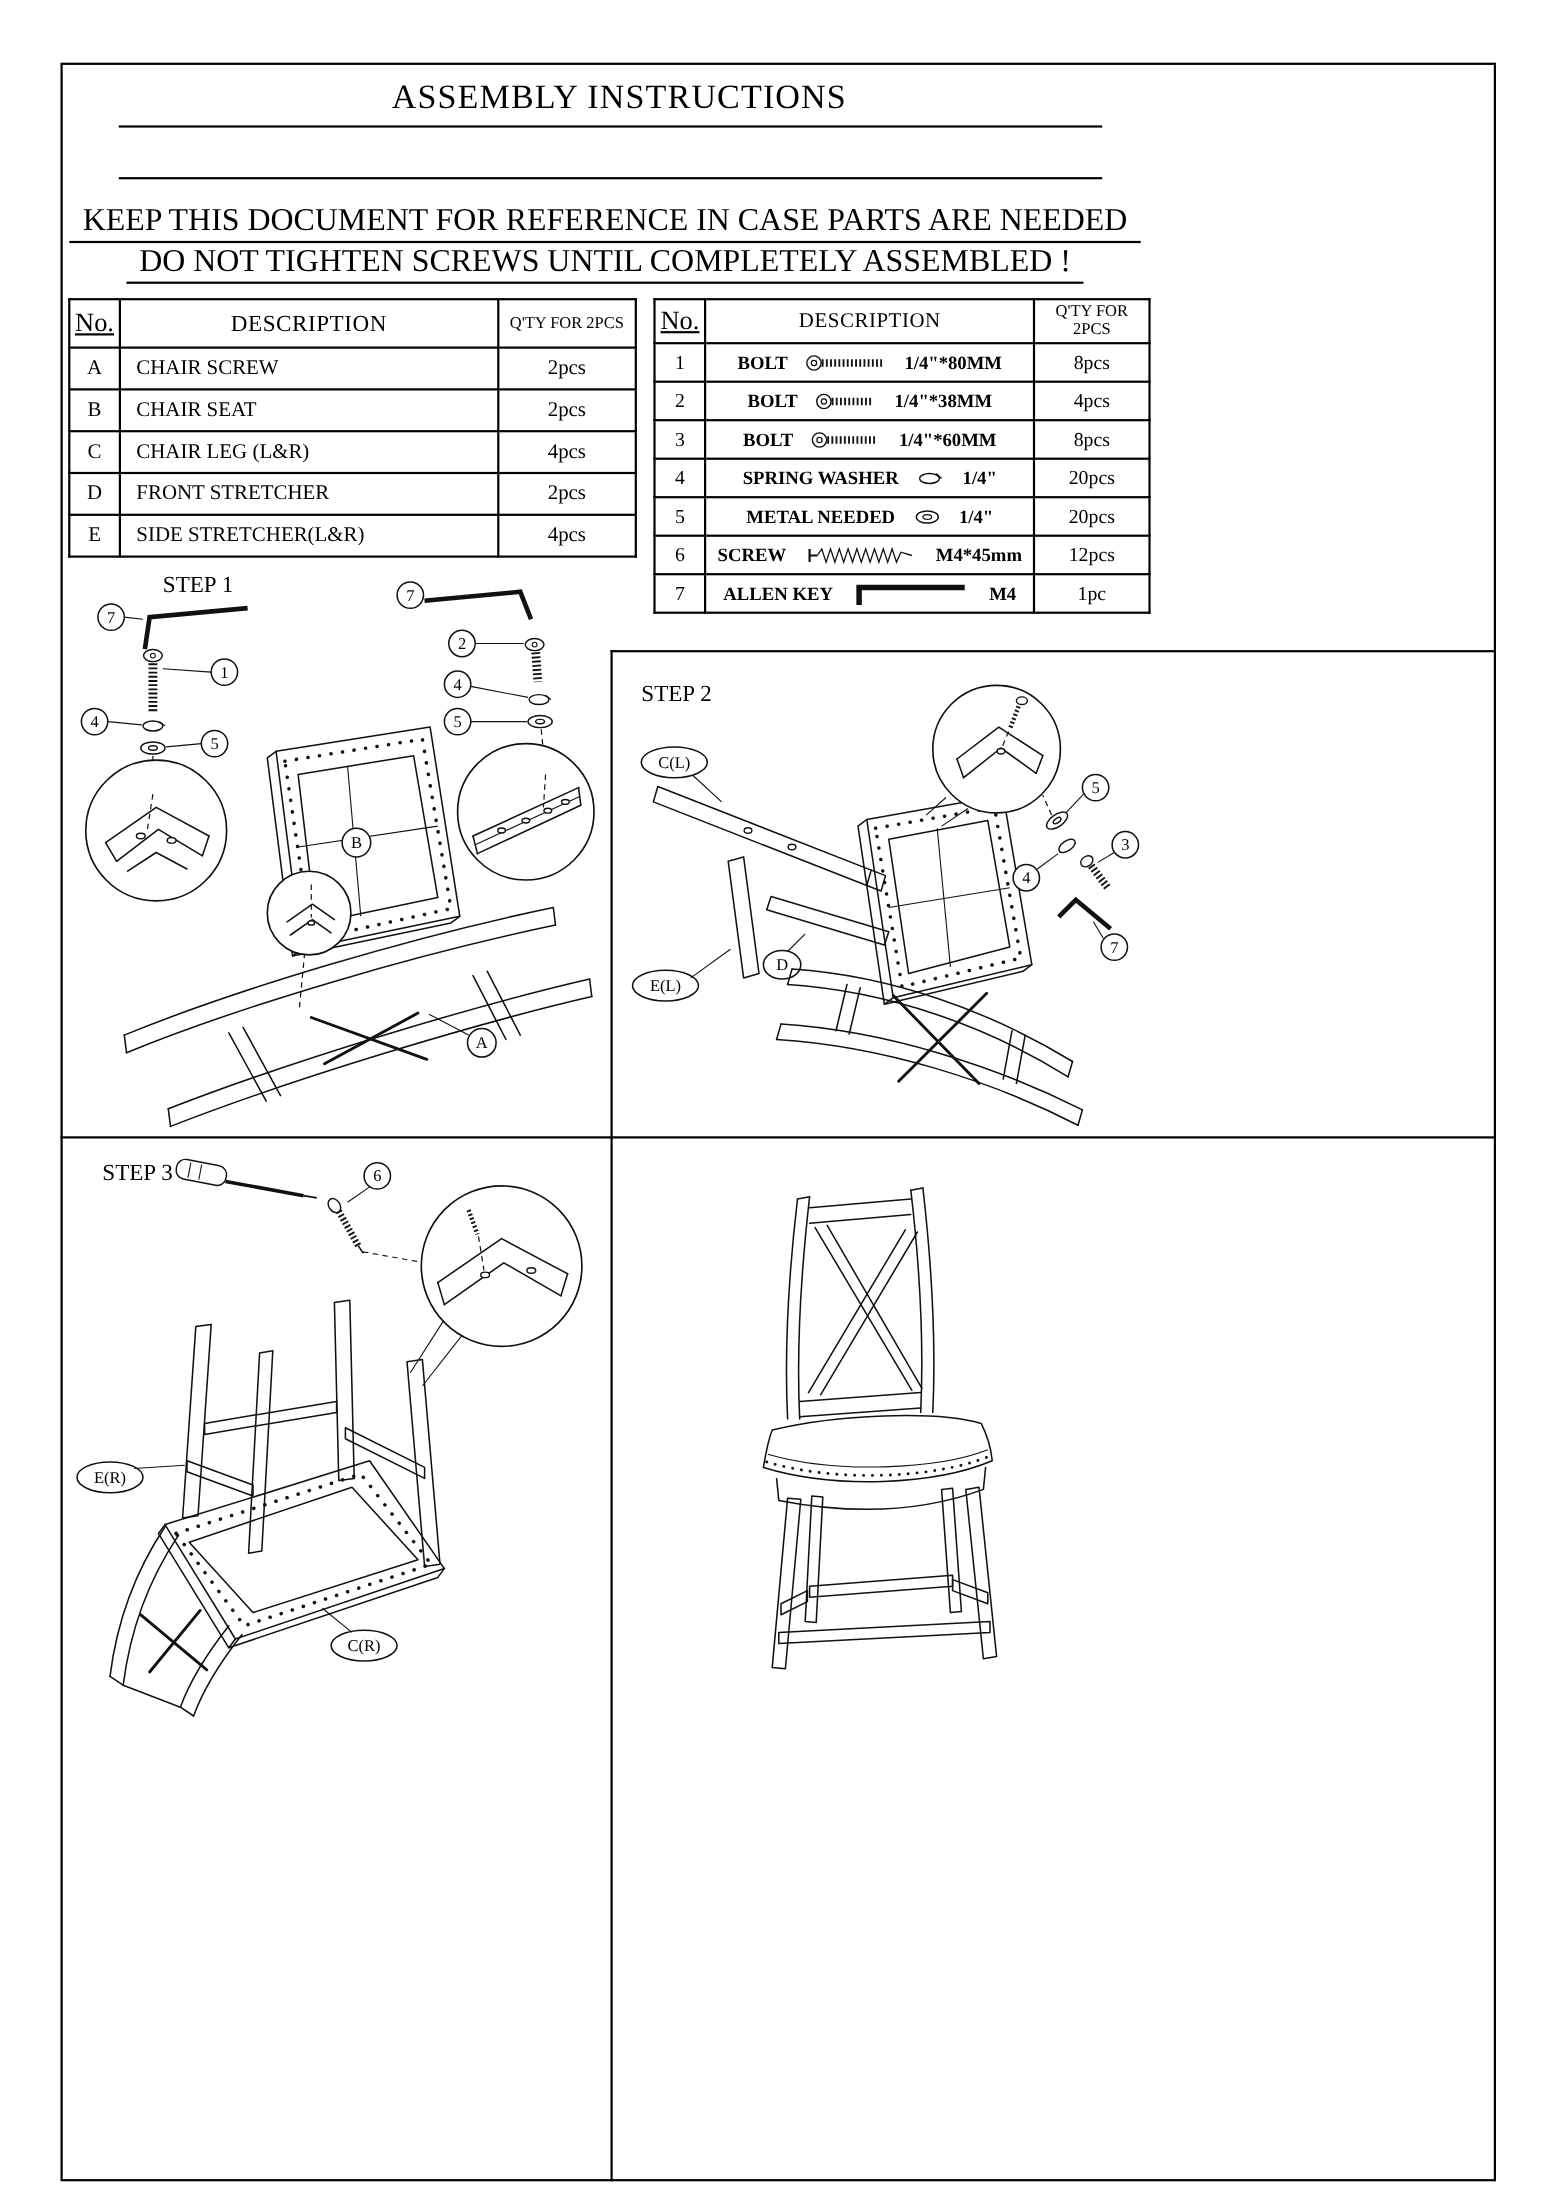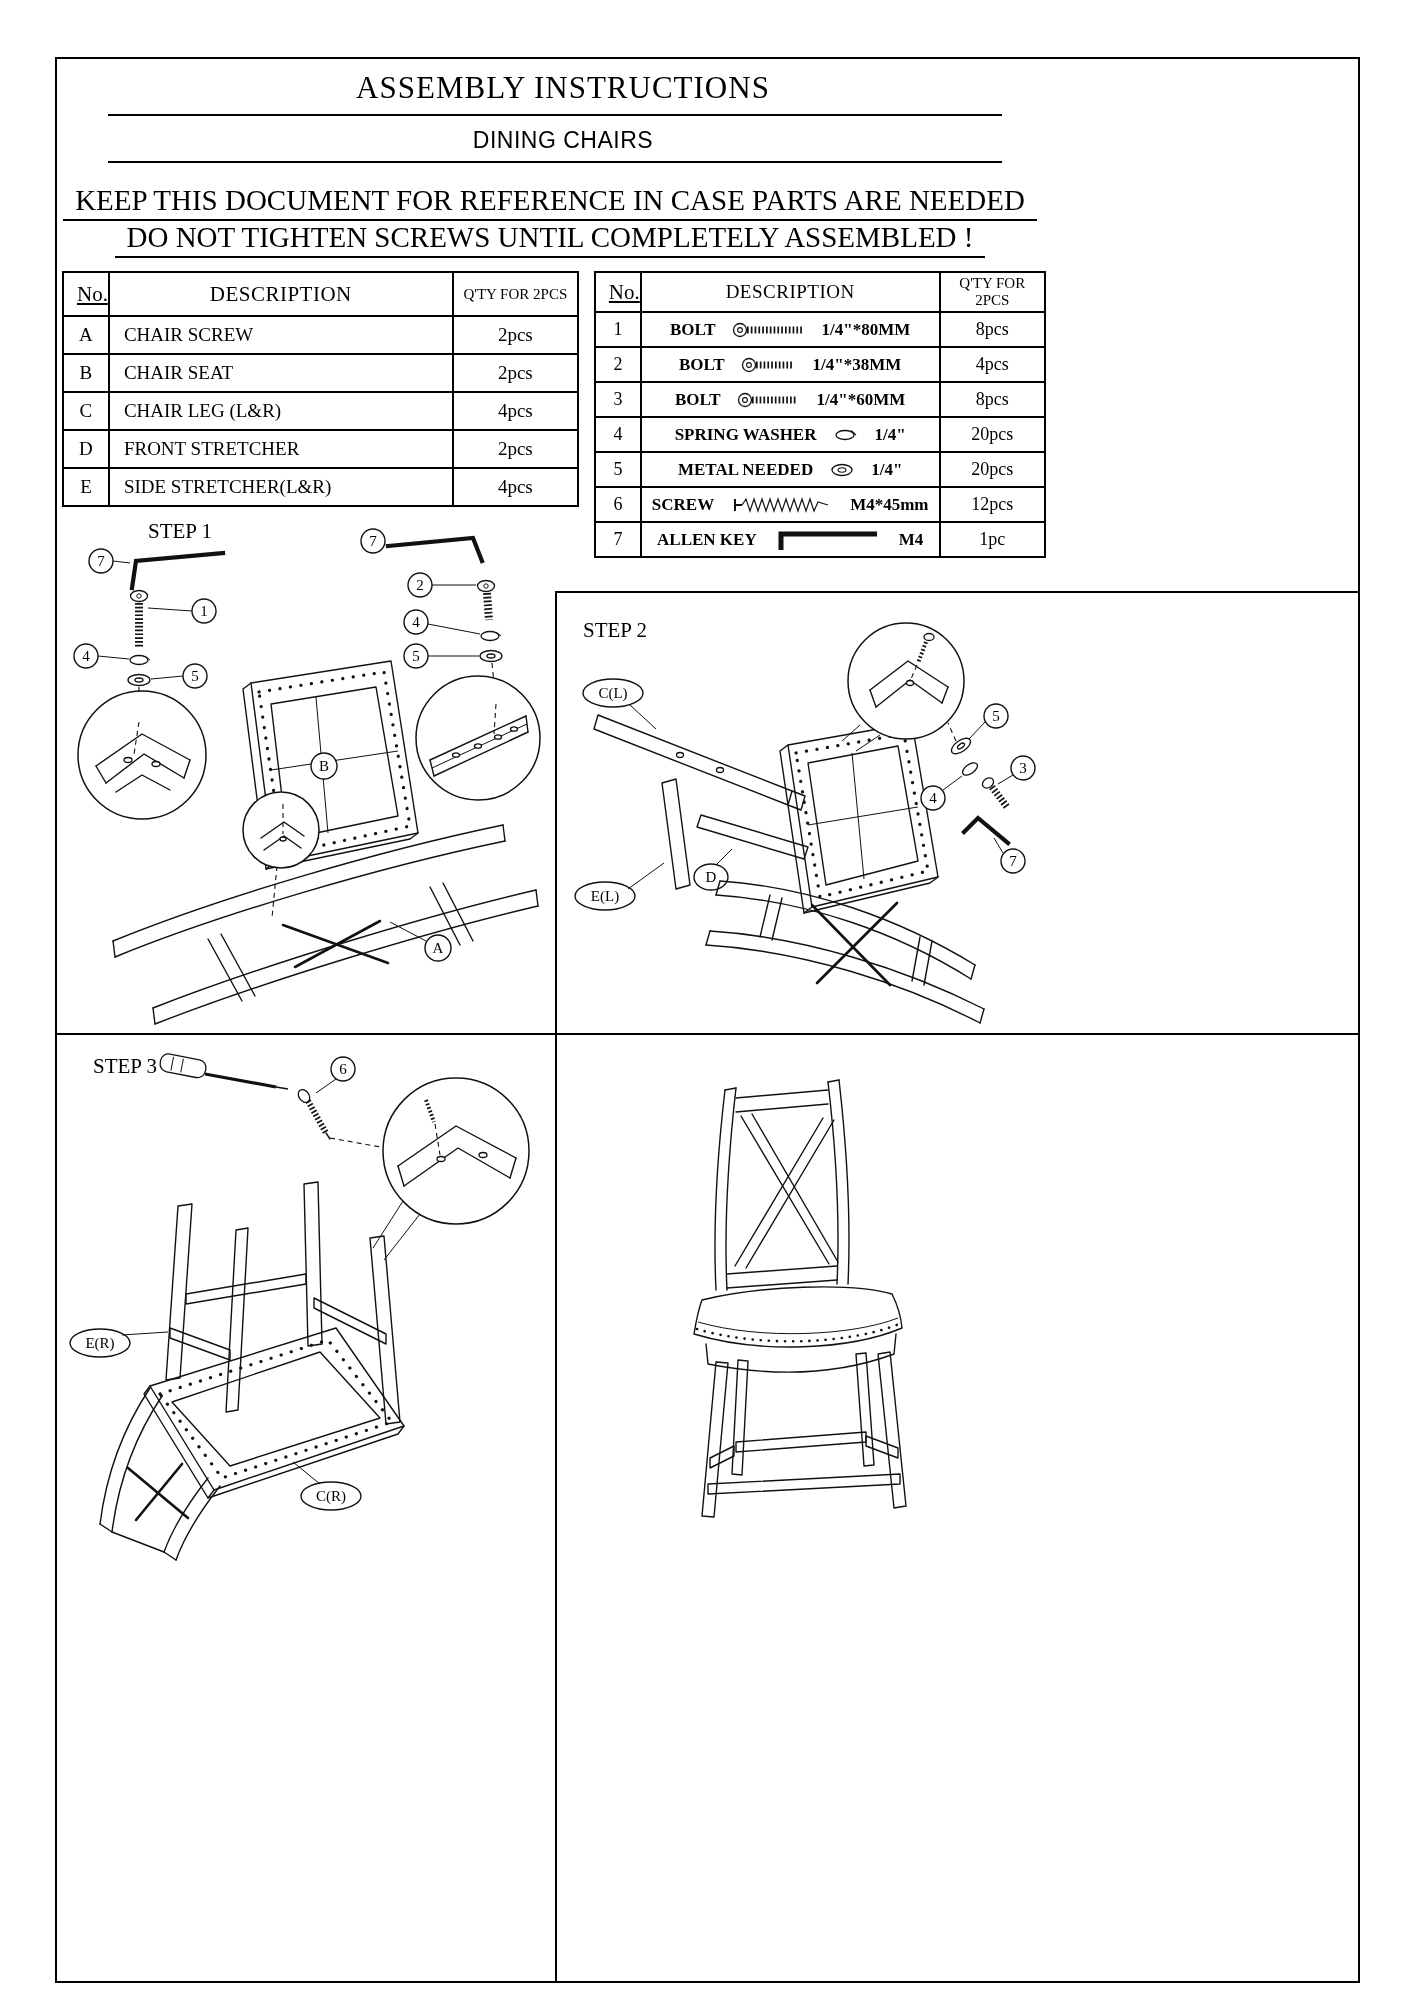--- a/index.html
+++ b/index.html
@@ -26,21 +26,21 @@
   .parts-table td { height:38px; font-size:19px; }
   .parts-table .c-no { width:46px; text-align:center; font-size:19px; }
   .parts-table .c-desc { width:345px; padding-left:14px; }
   .parts-table .c-qty { width:126px; text-align:center;margin-top:23px; }
   .hw-table { left:594px; top:271px; width:452px; }
   .hw-table th { height:40px; }
   .hw-table td { height:35px; font-size:17px; }
   .hw-table .c-no { width:48px; text-align:center; font-size:18px; }
   .hw-table .c-desc { width:288px; }
   .hw-table .c-qty { width:116px; text-align:center; font-size:18px; }
-  th.h-no { text-align:right; font-size:21px;margin-top:30px; }
+  th.h-no { text-align:center; font-size:24px;margin-top:30px; }
   th.h-no span { text-decoration: underline; }
   th.h-desc { text-align:center; font-size:21px; letter-spacing:0.5px; }
   .hw-table th.h-desc { font-size:19px; }
   th.h-qty { text-align:center; font-size:15px; }
   .desc-flex { display:flex; align-items:center; justify-content:center; padding:0 10px; gap:16px;font-weight:bold; }
   .hw-icon { flex:0 0 auto; display:block; }
 
   .divider { position:absolute; background:#000; }
   .div-h { left:55px; top:1033px; width:1305px; height:2px; }
   .div-v { left:555px; top:591px; width:2px; height:1392px; }
@@ -68,21 +68,20 @@
   svg text.step-label { font-size:21px; }
 </style>
 </head>
 <body>
 
 <div class="page">
   <div class="border-rect"></div>
 
   <div class="head-band title">ASSEMBLY INSTRUCTIONS</div>
   <div class="rule rule1"></div>
-  <div class="head-band subtitle">DINING CHAIRS</div>
   <div class="rule rule2"></div>
   <div class="warn warn1"><span>KEEP THIS DOCUMENT FOR REFERENCE IN CASE PARTS ARE NEEDED</span></div>
   <div class="warn warn2"><span>DO NOT TIGHTEN SCREWS UNTIL COMPLETELY ASSEMBLED !</span></div>
 
   <table class="parts-table">
     <tbody>
         <tr>
       <th class="h-no"><span>No.</span></th>
       <th class="h-desc">DESCRIPTION</th>
       <th class="h-qty">Q'TY FOR 2PCS</th>

